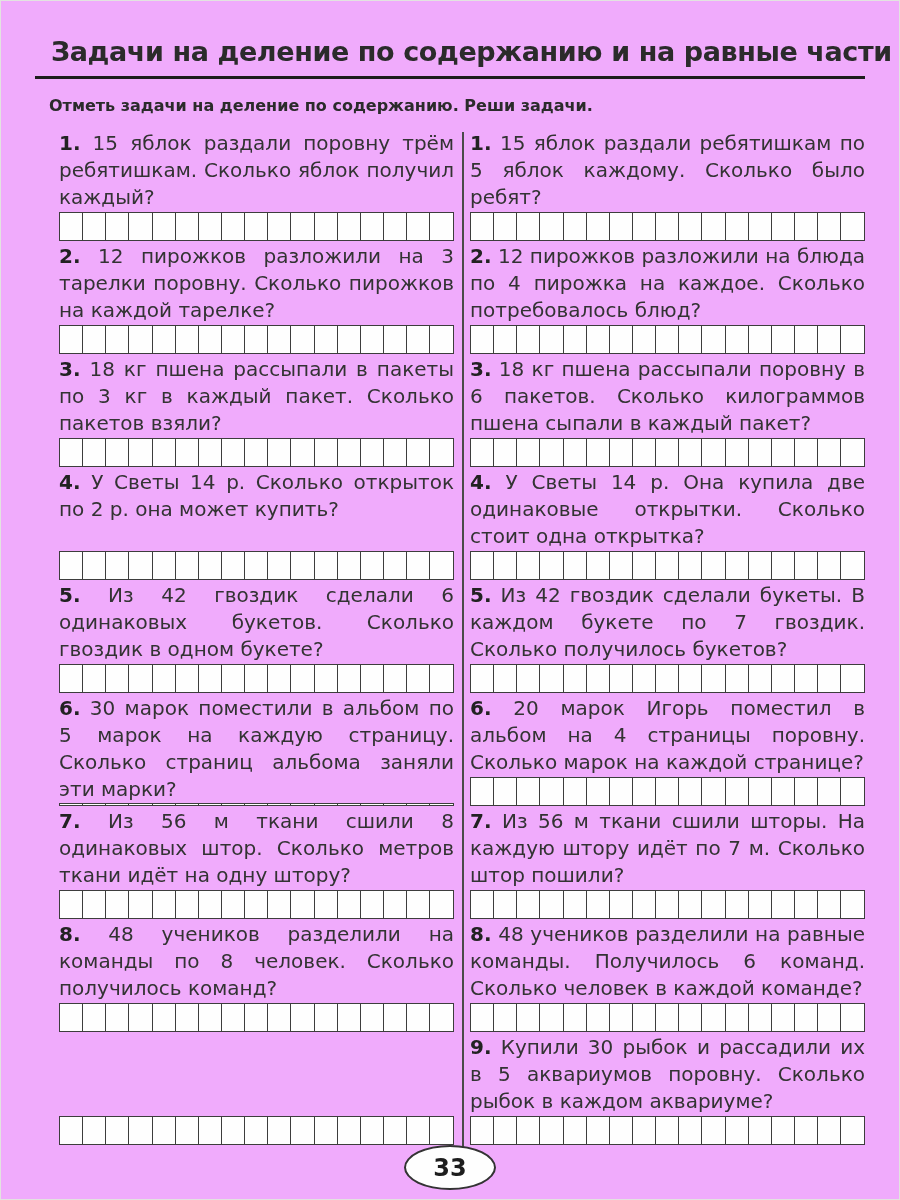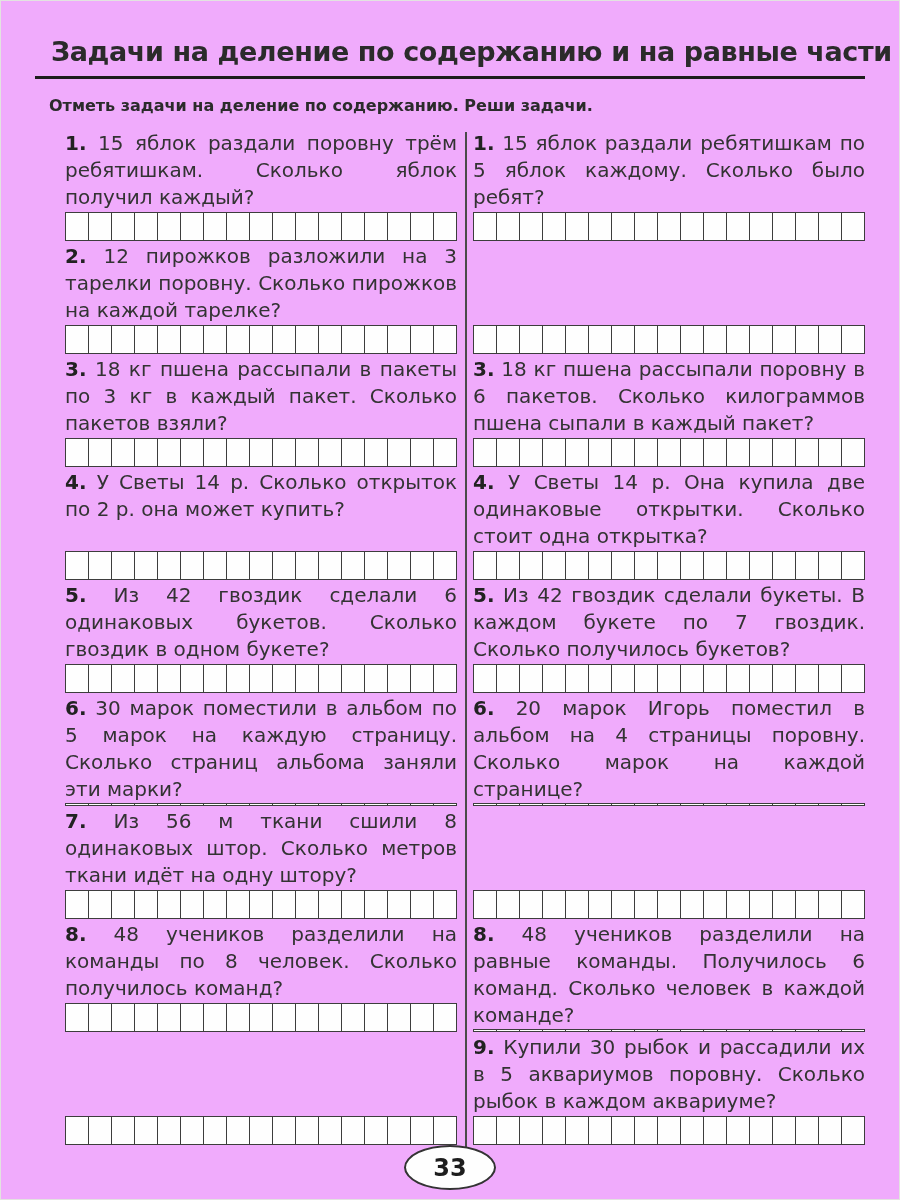--- a/index.html
+++ b/index.html
@@ -34,21 +34,21 @@
     white-space: nowrap;
   }
   .instruction {
     font-size: 16px;
     font-weight: bold;
     margin: 16px 0 13px 14px;
     line-height: 22px;
   }
   .columns {
     position: relative;
-    margin-left: 30px;
+    margin-left: 24px;
     display: grid;
     grid-template-columns: 1fr 1fr;
     column-gap: 16px;
   }
   .column {
     display: flex;
     flex-direction: column;
   }
   .divider {
     position: absolute;
@@ -340,20 +340,21 @@
             <div class="cell"></div>
             <div class="cell"></div>
             <div class="cell"></div>
             <div class="cell"></div>
             <div class="cell"></div>
             <div class="cell"></div>
             <div class="cell"></div>
           </div>
       </div>
       <div class="problem">
+        <p class="problem-text"><span class="num">2.</span> <span>12 пирожков разложили на блюда по 4 пирожка на каждое. Сколько потребовалось блюд?</span></p>
         <div class="answer-grid">
             <div class="cell"></div>
             <div class="cell"></div>
             <div class="cell"></div>
             <div class="cell"></div>
             <div class="cell"></div>
             <div class="cell"></div>
             <div class="cell"></div>
             <div class="cell"></div>
             <div class="cell"></div>
@@ -449,20 +450,21 @@
             <div class="cell"></div>
             <div class="cell"></div>
             <div class="cell"></div>
             <div class="cell"></div>
             <div class="cell"></div>
             <div class="cell"></div>
             <div class="cell"></div>
           </div>
       </div>
       <div class="problem">
+        <p class="problem-text"><span class="num">7.</span> <span>Из 56 м ткани сшили шторы. На каждую штору идёт по 7 м. Сколько штор пошили?</span></p>
         <div class="answer-grid">
             <div class="cell"></div>
             <div class="cell"></div>
             <div class="cell"></div>
             <div class="cell"></div>
             <div class="cell"></div>
             <div class="cell"></div>
             <div class="cell"></div>
             <div class="cell"></div>
             <div class="cell"></div>

